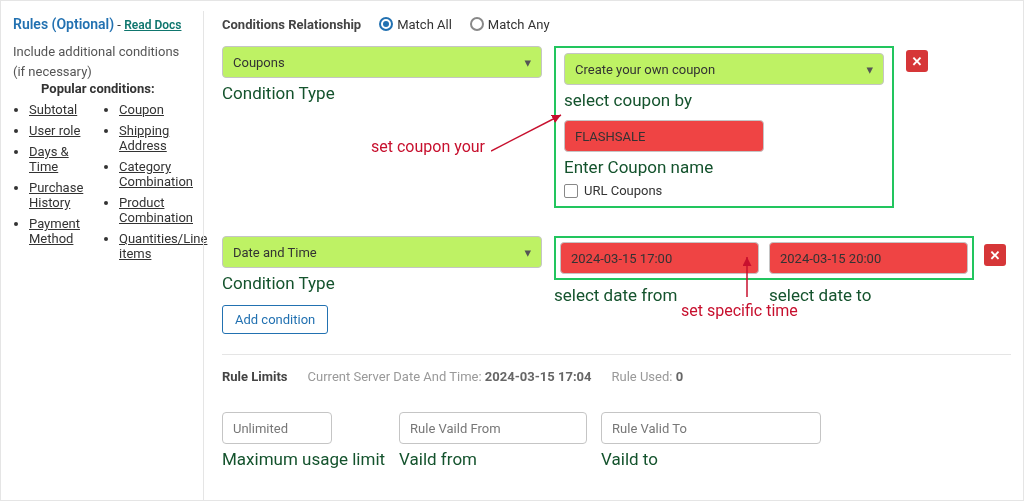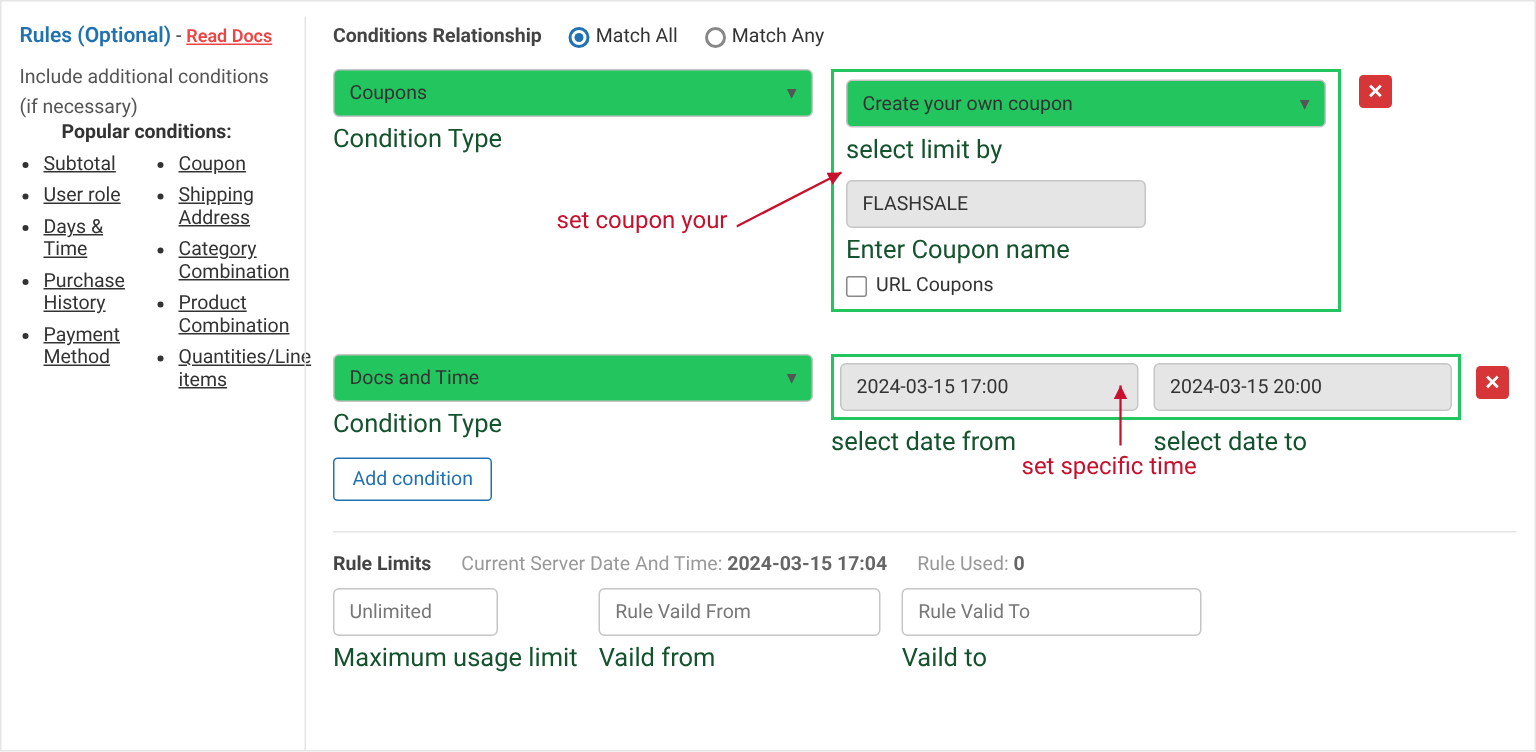--- a/index.html
+++ b/index.html
@@ -31,21 +31,21 @@
     flex: 1;
     border-left: 1px solid #e5e5e5;
     padding-left: 18px;
   }
   .sb-title {
     color: #2271b1;
     font-weight: 600;
     font-size: 14px;
   }
   .sb-readdocs {
-    color: #ef4444;
+    color: #0f766e;
     font-weight: 600;
     font-size: 12px;
     text-decoration: underline;
     text-align: center;
   }
   .sb-desc {
     color: #555;
     margin-top: 10px;
     line-height: 1.5;
   }
@@ -74,68 +74,68 @@
   .sb-col1 { width: 84px; }
   .sb-col2 { width: 90px; }
 
   .rel-row {
     display: flex;
     align-items: center;
     gap: 18px;
     padding: 6px 0 14px 0;
   }
   .rel-label { font-weight: 700; color: #444; }
-  .radio { display: inline-flex; align-items: flex-end; gap: 4px; cursor: pointer; }
+  .radio { display: inline-flex; align-items: flex-start; gap: 4px; cursor: pointer; }
   .radio-outer {
     width: 14px; height: 14px; border: 2px solid #2271b1; border-radius: 50%;
     display: inline-flex; align-items: center; justify-content: center;
   }
   .radio-outer.off { border-color: #888; }
   .radio-inner { width: 6px; height: 6px; background: #2271b1; border-radius: 50%; }
 
   .select {
     height: 32px;
     border: 1px solid #c5c5c5;
     border-radius: 4px;
-    background: #22c55e;
+    background: #bef264;
     display: flex;
     align-items: center;
     justify-content: space-between;
     padding: 0 10px;
     cursor: pointer;
   }
   .chev { color: #555; }
   .hint { color: #14532d; font-size: 17px; margin-top: 5px; }
 
   .cond-row { display: flex; gap: 12px; align-items: flex-start; position: relative; }
   .cond-left { width: 320px; }
   .cond-right { flex: 1; position: relative; }
   .input {
     height: 32px; border: 1px solid #c5c5c5; border-radius: 4px;
-    padding: 0 10px; background: #e5e5e5; display:flex; align-items:center;
+    padding: 0 10px; background: #ef4444; display:flex; align-items:center;
   }
   .input span { color:#333; }
   .hl-box { border: 2px solid #22c55e; padding: 5px 8px 8px 8px; }
   .del-btn {
     width: 22px; height: 22px; background: #d63638; border-radius: 3px;
     color: #fff; display:flex; align-items:center; justify-content:center;
     font-weight: 700; cursor:pointer; position:absolute;
   }
   .checkbox {
     width: 14px; height: 14px; border: 1px solid #888; border-radius: 2px;
     display:inline-block; background:#fff; cursor:pointer;
   }
   .add-btn {
     display:inline-block; border:1px solid #2271b1; color:#2271b1;
     padding:6px 12px; border-radius:3px; cursor:pointer;
   }
   .divider { border-top:1px solid #e5e5e5; margin: 20px 0 14px 0; }
   .limits-head { display:flex; align-items:center; gap:20px; color:#999; }
   .limits-head .lbl { font-weight:700; color:#444; }
-  .limits-row { display:flex; gap:14px; margin-top:8px; }
+  .limits-row { display:flex; gap:14px; margin-top:28px; }
   .lim-cell { display:flex; flex-direction:column; }
   .lim-in {
     width: 200px; height:32px; border:1px solid #c5c5c5; border-radius:4px;
     padding:0 10px; color:#777; display:flex; align-items:center;
   }
   .ann { position:absolute; color:#c7102e; font-size:16px; pointer-events:none; }
   svg.arrow { position:absolute; pointer-events:none; }
 </style>
 </head>
 <body>
@@ -191,40 +191,40 @@
           <span class="chev">▾</span>
         </div>
         <div class="hint">Condition Type</div>
       </div>
       <div class="cond-right">
         <div class="hl-box" style="width:340px;">
           <div class="select">
             <span>Create your own coupon</span>
             <span class="chev">▾</span>
           </div>
-          <div class="hint">select limit by</div>
+          <div class="hint">select coupon by</div>
           <div class="input" style="margin-top:10px; width:200px;">
             <span>FLASHSALE</span>
           </div>
           <div class="hint">Enter Coupon name</div>
           <div style="margin-top:6px; display:flex; align-items:center; gap:6px;">
             <span class="checkbox"></span>
             <span>URL Coupons</span>
           </div>
         </div>
         <div class="del-btn" style="top:4px; left:352px;">
           <span>✕</span>
         </div>
       </div>
     </div>
 
     <div class="cond-row">
       <div class="cond-left">
         <div class="select">
-          <span>Docs and Time</span>
+          <span>Date and Time</span>
           <span class="chev">▾</span>
         </div>
         <div class="hint">Condition Type</div>
       </div>
       <div class="cond-right">
         <div class="hl-box" style="width:420px; padding:4px; display:flex; gap:10px;">
           <div style="flex:1;">
             <div class="input">
               <span>2024-03-15 17:00</span>
             </div>
@@ -268,21 +268,21 @@
         </div>
         <span class="hint">Maximum usage limit</span>
       </div>
       <div class="lim-cell">
         <div class="lim-in" style="width:188px;">
           <span>Rule Vaild From</span>
         </div>
         <span class="hint">Vaild from</span>
       </div>
       <div class="lim-cell">
-        <div class="lim-in" style="width:200px;">
+        <div class="lim-in" style="width:220px;">
           <span>Rule Valid To</span>
         </div>
         <span class="hint">Vaild to</span>
       </div>
     </div>
 
   </div>
 
   <span class="ann" style="top:136px; left:370px;">set coupon your</span>
   <svg class="arrow" style="top:108px; left:490px;" width="80" height="48">

